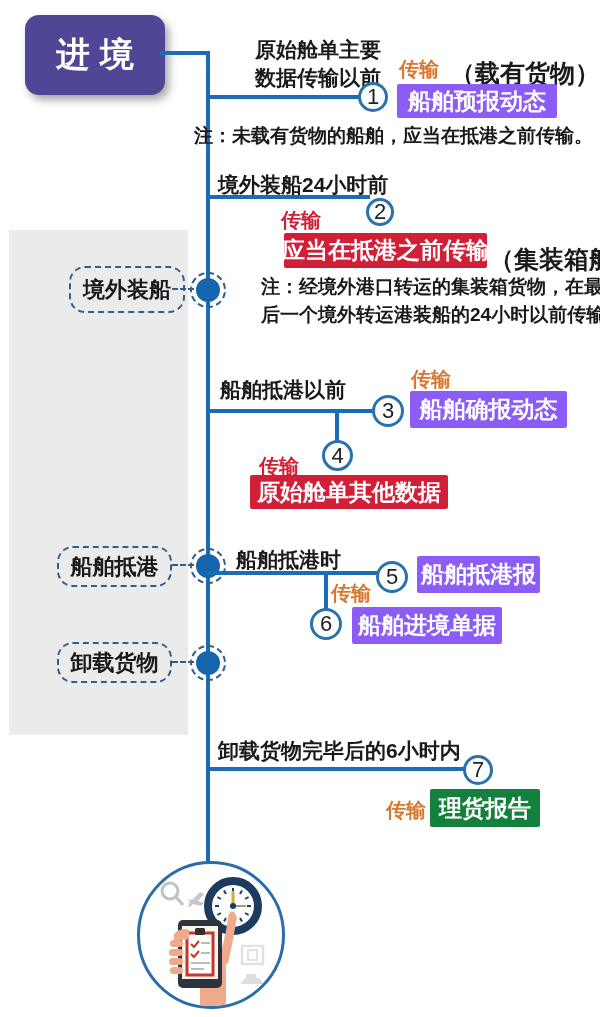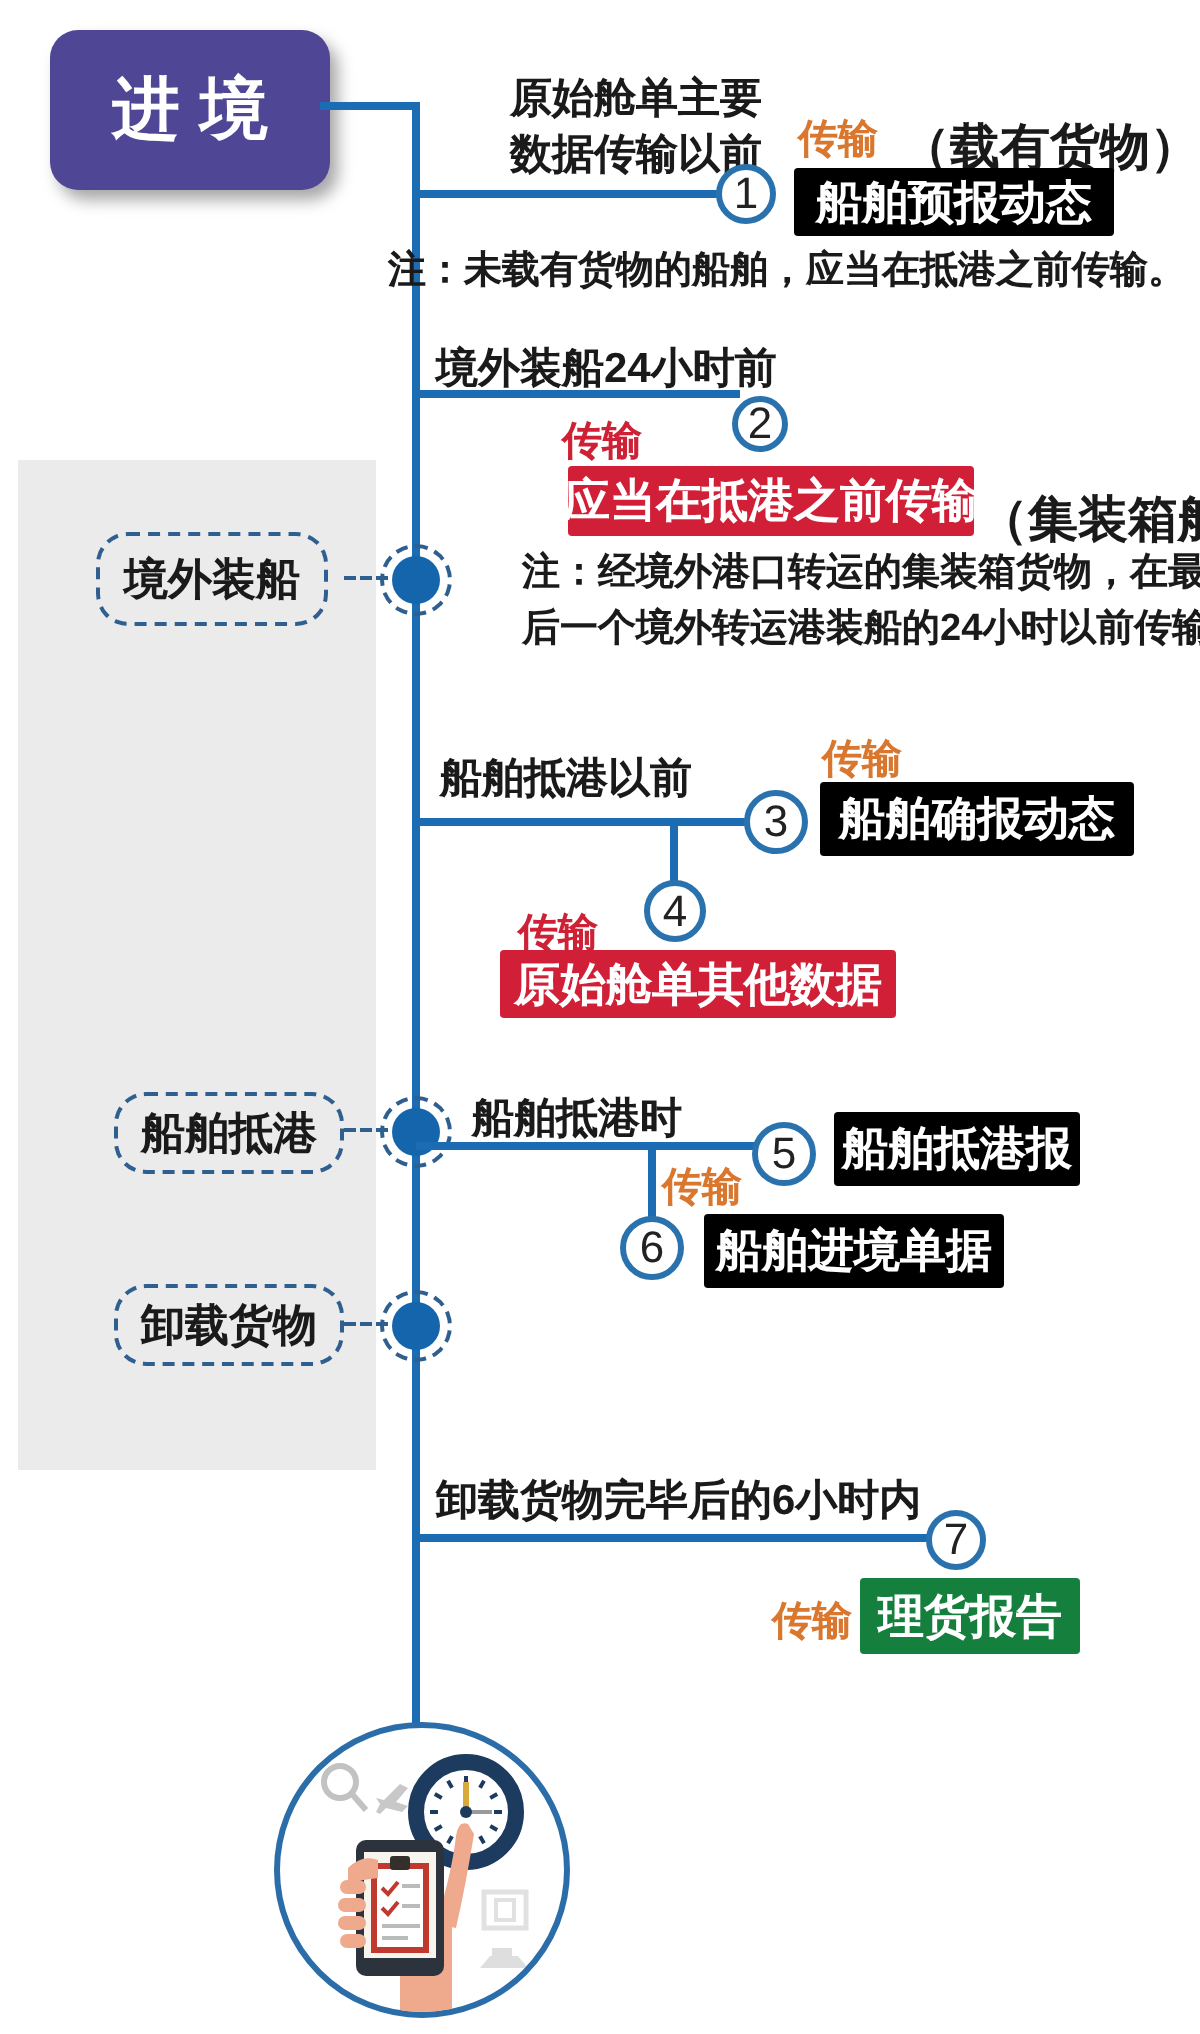--- a/index.html
+++ b/index.html
@@ -38,21 +38,21 @@
   .action{font-size:20px;font-weight:700;white-space:nowrap;}
   .action.orange{color:#d9772f;}
   .action.red{color:#cf2135;}
   .qualifier{font-size:25px;font-weight:700;color:#1a1a1a;white-space:nowrap;}
   .note{font-size:19px;font-weight:600;color:#1a1a1a;line-height:28px;white-space:nowrap;}
   
   .docbox{
     display:flex;align-items:center;justify-content:center;
     color:#fff;font-size:23px;font-weight:600;white-space:nowrap;border-radius:2px;
   }
-  .docbox.orange{background:#000000;}
+  .docbox.orange{background:#8b5cf6;}
   .docbox.red{background:#d01f36;}
   .docbox.purple{background:#15803d;justify-content:center;}
   
   .illus-circle{
     border:3px solid #2a6da8;border-radius:50%;background:#fff;box-sizing:border-box;overflow:hidden;
   }
 </style>
 </head>
 <body>
 
@@ -90,21 +90,21 @@
   <div class="abs action red" style="left:281px;top:207px;">传输</div>
   <div class="abs docbox red" style="left:284px;top:233px;width:203px;height:35px;">
     <span>应当在抵港之前传输</span>
   </div>
   <div class="abs qualifier" style="left:489px;top:243px;">（集装箱船舶）</div>
   <div class="abs note" style="left:261px;top:273px;">
     <div>注：经境外港口转运的集装箱货物，在最</div>
     <div>后一个境外转运港装船的24小时以前传输。</div>
   </div>
 
-  <div class="abs milestone" style="left:48px;top:266px;width:116px;height:47px;">
+  <div class="abs milestone" style="left:69px;top:266px;width:116px;height:47px;">
     <span>境外装船</span>
   </div>
   <div class="abs dash-connector" style="left:172px;top:288px;width:22px;"></div>
   <div class="abs dot-ring" style="left:190px;top:272px;width:36px;height:36px;"></div>
   <div class="abs dot" style="left:196px;top:278px;width:24px;height:24px;"></div>
 
   <div class="abs when" style="left:220px;top:376px;">船舶抵港以前</div>
   <div class="abs line" style="left:208px;top:409px;width:166px;height:4px;"></div>
   <div class="abs line" style="left:335px;top:409px;width:4px;height:33px;"></div>
   <div class="abs numcircle" style="left:372px;top:395px;width:32px;height:32px;">

